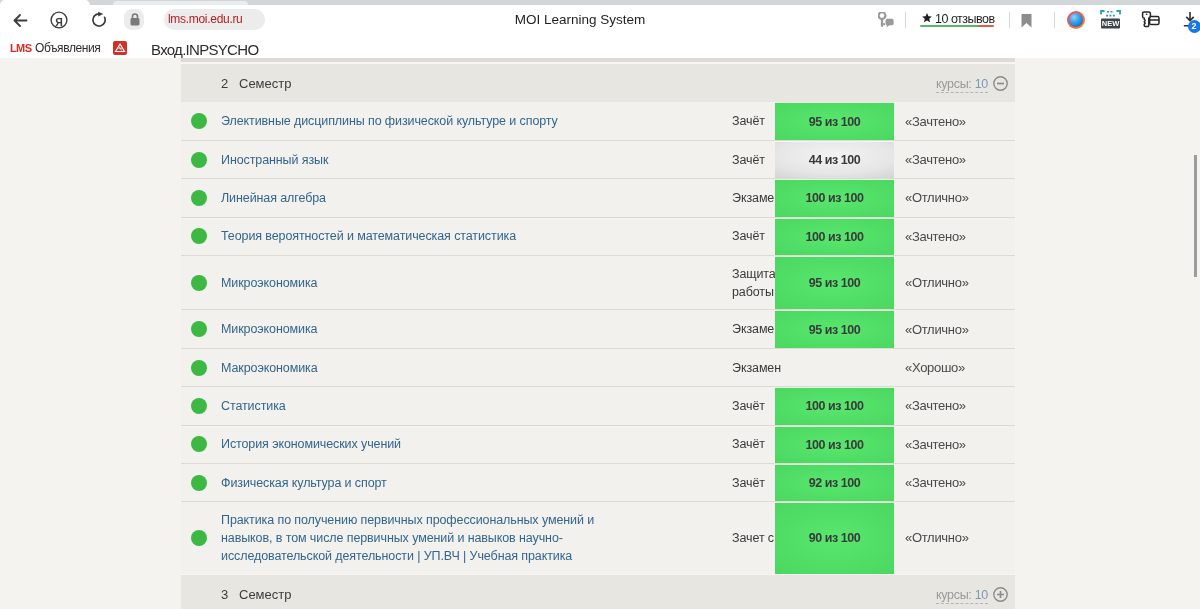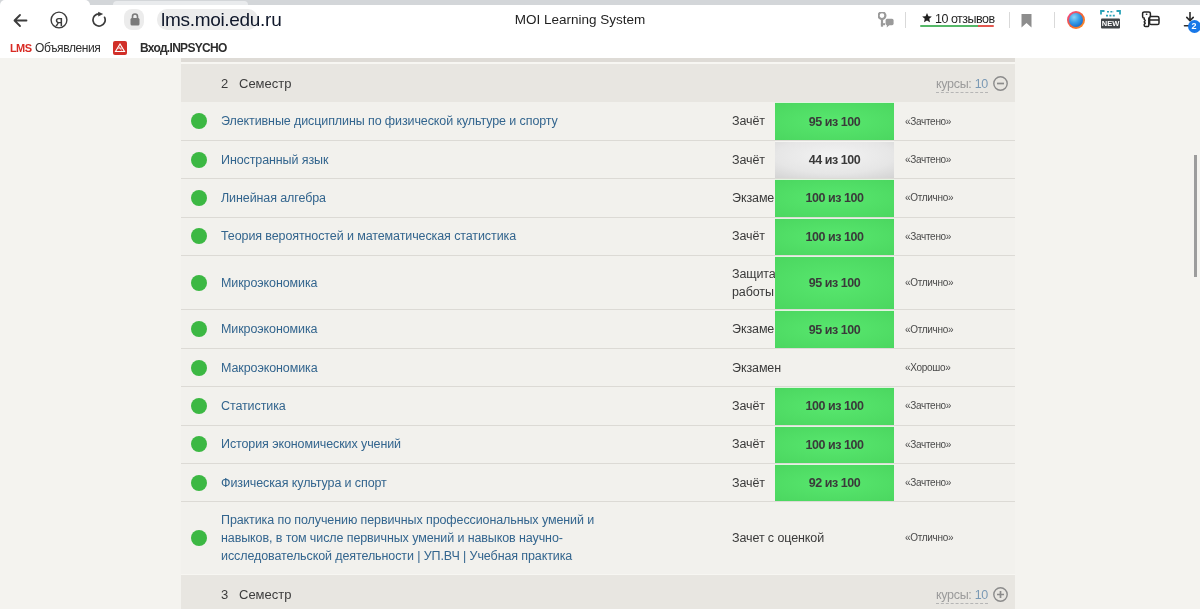--- a/index.html
+++ b/index.html
@@ -9,33 +9,33 @@
 
 
 #tabstrip { left:0; top:0; width:1200px; height:5px; background:#d3d6d9; }
 #tab1 { left:0; top:0; width:90px; height:5px; background:#ffffff; border-radius:8px 8px 0 0; }
 #tab2 { left:113px; top:1px; width:135px; height:4px; background:#e9ebed; border-radius:6px 6px 0 0; }
 
 
 #toolbar { left:0; top:5px; width:1200px; height:33px; background:#ffffff; }
 .chip { position:absolute; background:#ececec; border-radius:8px; top:4px; height:21px; }
 #lockchip { left:124px; width:20px; }
-#urlpill { left:157px; width:101px; border-radius:10px; color:#0f172a; font-size:19px; line-height:21px; padding-left:4px; letter-spacing:-0.3px;}
+#urlpill { left:164px; width:101px; border-radius:10px; color:#b91c1c; font-size:12px; line-height:21px; padding-left:4px; letter-spacing:-0.3px;}
 #pagetitle { left:450px; top:7px; width:260px; text-align:center; font-size:13.5px; color:#1f1f1f; }
 .vsep { position:absolute; top:7px; width:1px; height:16px; background:#d9d9d9; }
 #revtext { left:935px; top:7px; font-size:12.5px; letter-spacing:-0.5px; color:#1f1f1f; }
 #revbar-g { left:920px; top:19.5px; width:58px; height:2px; background:#55b868; border-radius:2px 0 0 2px;}
 #revbar-r { left:978px; top:19.5px; width:16px; height:2px; background:#e4574e; border-radius:0 2px 2px 0;}
 
 
 #bookmarks { left:0; top:38px; width:1200px; height:20px; background:#ffffff; }
 #lmslogo { left:10px; top:4px; color:#d92b24; font-weight:bold; font-size:11px; letter-spacing:-0.6px;}
 #bm1 { left:35px; top:3px; font-size:12px; letter-spacing:-0.4px; color:#2d2d2d; }
 #sqicon { }
-#bm2 { left:140px; top:3px; font-size:12px; letter-spacing:-0.7px; color:#2d2d2d;font-weight:bold; }
+#bm2 { left:151px; top:3px; font-size:15px; letter-spacing:-0.7px; color:#2d2d2d; }
 
 
 #page { left:0; top:58px; width:1200px; height:551px; background:#f4f3ef; }
 #tablewrap { position:absolute; left:181px; top:0; width:834px; }
 #topstrip { position:relative; height:4px; background:#dedbd6; }
 #topgap { position:relative; height:2px; background:#f7f6f2; }
 .semhdr { position:relative; height:38px; background:#e8e6e1; }
 .semnum { position:absolute; left:40px; top:12px; font-size:13px; color:#3c3c3c; }
 .semname { position:absolute; left:58px; top:12px; font-size:13px; color:#3c3c3c; }
 .kursy { position:absolute; right:27px; top:13px; font-size:12.5px; letter-spacing:-0.3px; color:#9a9a9a; border-bottom:1px dashed #b5b5b5; padding-bottom:1px;}
@@ -44,21 +44,21 @@
 
 .row { position:relative; width:834px; border-top:1px solid #dcdad5; background:#f2f1ed; display:flex; align-items:center; }
 .row.first { border-top:none; }
 .dot { position:absolute; left:10px; top:50%; margin-top:-8px; width:16px; height:16px; border-radius:50%; background:#3cb843; }
 .cname { position:absolute; left:40px; width:430px; font-size:12.5px; letter-spacing:-0.1px; line-height:18px; color:#33658e; }
 .ctype { position:absolute; left:508px; width:120px; font-size:12.5px; letter-spacing:-0.1px; line-height:18px; color:#3a3a3a;margin-left:43px; }
 .score { position:absolute; left:594px; top:0; bottom:0; width:119px; border-top:1px solid rgba(250,250,247,0.85); display:flex; align-items:center; justify-content:center; font-size:12.5px; letter-spacing:-0.45px; font-weight:bold; color:#3a3a3a; }
 .score.green { background:radial-gradient(ellipse 105% 95% at 50% 50%, #58e76e 0%, #4cd861 65%, #42cc56 100%); }
 .score.silver { background:radial-gradient(ellipse 110% 110% at 50% 38%, #f3f3f3 0%, #e6e6e6 45%, #d2d2d2 75%, #c3c3c3 100%); }
 .score.yellow { background:radial-gradient(ellipse 105% 95% at 50% 50%, #f8ef55 0%, #f1dd1c 70%, #ead100 100%); }
-.grade { position:absolute; left:724px; font-size:10px; letter-spacing:-0.3px; color:#4a4a4a; }
+.grade { position:absolute; left:724px; font-size:13px; letter-spacing:-0.3px; color:#4a4a4a; }
 
 #scrollthumb { left:1194px; top:97px; width:3px; height:122px; background:#9c9c9c; }
 svg { display:block; }
 .icon { position:absolute; }
 </style>
 </head>
 <body>
 
 <div class="abs" id="tabstrip"></div>
 <div class="abs" id="tab1"></div>
@@ -224,20 +224,21 @@
       <div class="dot"></div>
       <div class="cname">Физическая культура и спорт</div>
       <div class="ctype">Зачёт</div>
       <div class="score green">92 из 100</div>
       <div class="grade">«Зачтено»</div>
     </div>
     <div class="row" style="height:72.5px">
       <div class="dot"></div>
       <div class="cname" style="width:430px">Практика по получению первичных профессиональных умений и<br>навыков, в том числе первичных умений и навыков научно-<br>исследовательской деятельности | УП.ВЧ | Учебная практика</div>
       <div class="ctype">Зачет с оценкой</div>
+      <div class="score green">90 из 100</div>
       <div class="grade">«Отлично»</div>
     </div>
 
     <div class="semhdr" style="border-top:1.5px solid #f7f6f2">
       <div class="semnum">3</div>
         <div class="semname">Семестр</div>
       <div class="kursy">курсы: <b>10</b></div>
       <svg class="circbtn" viewBox="0 0 15 15">
           <circle cx="7.5" cy="7.5" r="6.7" fill="none" stroke="#8b8b8b" stroke-width="1.4"></circle>
           <path d="M4 7.5 H11 M7.5 4 V11" stroke="#8b8b8b" stroke-width="1.7"></path>

